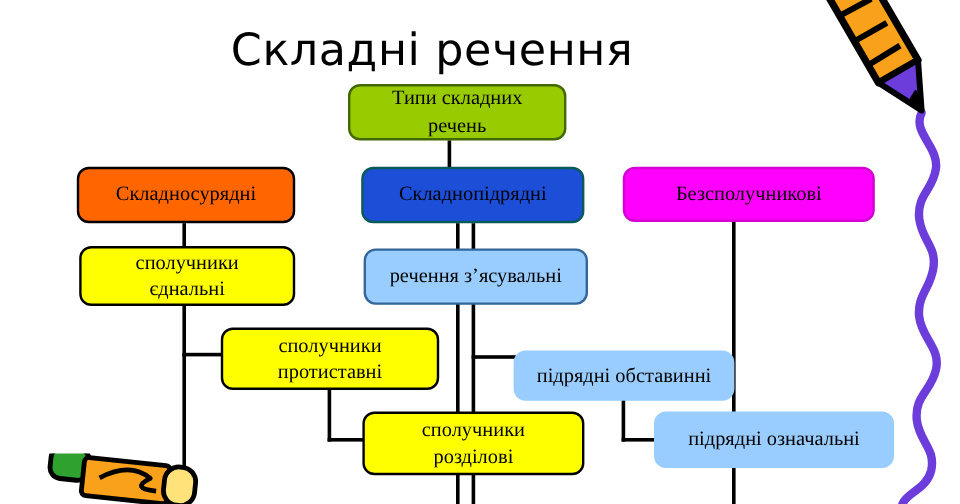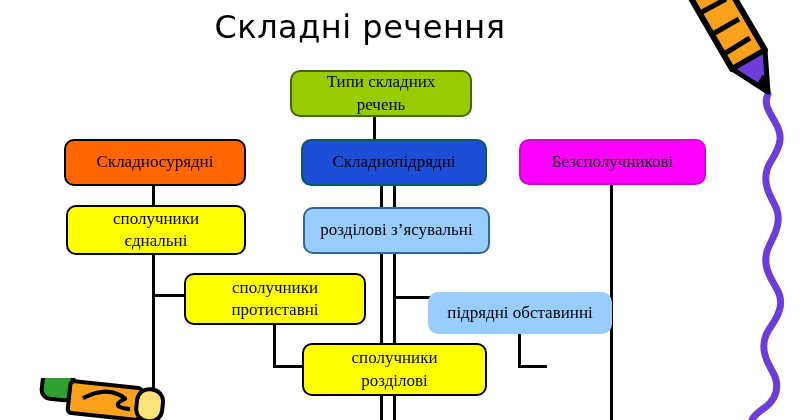--- a/index.html
+++ b/index.html
@@ -1,19 +1,19 @@
 <!DOCTYPE html>
 <html><head>
 <meta charset="utf-8">
 <style>
   html,body{margin:0;padding:0;background:#fff;}
   .canvas{position:relative;width:800px;height:420px;background:#ffffff;overflow:hidden;
           font-family:"Liberation Serif","DejaVu Serif",serif;}
-  .title{position:absolute;left:160px;top:8px;width:400px;margin:0;text-align:center;
-         font-family:"DejaVu Sans",sans-serif;font-weight:400;font-size:32px;color:#000;
+  .title{position:absolute;left:160px;top:20px;width:400px;margin:0;text-align:center;
+         font-family:"DejaVu Sans",sans-serif;font-weight:400;font-size:37px;color:#000;
          letter-spacing:.5px;}
   .line{position:absolute;background:#000;z-index:1;}
   .node{position:absolute;z-index:2;display:flex;align-items:center;justify-content:center;
         text-align:center;white-space:pre-line;border-radius:10px;border:2px solid #000;
         font-size:17px;line-height:1.3;color:#000;box-sizing:border-box;padding:2px 6px;}
   .node.root{border-color:#436800;}
   .node.teal{border-color:#0a5a5a;}
   .node.magenta{border-color:#d400d4;}
   .node.blue{border-color:#336699;}
   .node.borderless{border:none;}
@@ -38,35 +38,36 @@
   <div class="line" style="left:518px;top:316px;width:3px;height:52px"></div>
   <div class="line" style="left:518px;top:365px;width:29px;height:3px"></div>
 
   <div class="node root" style="left: 290px; top: 70px; width: 182px; height: 47px; background: rgb(153, 204, 0);">Типи складних
 речень</div>
 
   <div class="node" style="left: 64px; top: 139px; width: 182px; height: 47px; background: rgb(255, 102, 0);">Складносурядні</div>
 
   <div class="node teal" style="left: 301px; top: 139px; width: 186px; height: 47px; background: #1d4ed8;">Складнопідрядні</div>
 
-  <div class="node magenta" style="left: 519px; top: 139px; width: 187px; height: 46px; background: rgb(255, 0, 255);">Безсполучникові</div>
+  <div class="node magenta" style="left: 519px; top: 139px; width: 210px; height: 46px; background: rgb(255, 0, 255);">Безсполучникові</div>
 
   <div class="node" style="left: 66px; top: 205px; width: 180px; height: 50px; background: rgb(255, 255, 0);">сполучники
 єднальні</div>
 
-  <div class="node blue" style="left: 303px; top: 207px; width: 187px; height: 47px; background: rgb(153, 204, 255);">розділові з’ясувальні</div>
+  <div class="node blue" style="left: 303px; top: 207px; width: 187px; height: 47px; background: rgb(153, 204, 255);">речення з’ясувальні</div>
 
   <div class="node" style="left: 184px; top: 273px; width: 182px; height: 52px; background: rgb(255, 255, 0);">сполучники
 протиставні</div>
 
   <div class="node blue borderless" style="left: 428px; top: 292px; width: 184px; height: 42px; background: rgb(153, 204, 255);">підрядні обставинні</div>
 
   <div class="node" style="left: 302px; top: 343px; width: 185px; height: 53px; background: rgb(255, 255, 0);">сполучники
 розділові</div>
 
+  <div class="node blue borderless" style="left: 545px; top: 343px; width: 200px; height: 47px; background: rgb(153, 204, 255);">підрядні означальні</div>
 
   <svg class="deco" style="left:0;top:0" width="800" height="420" viewBox="0 0 800 420">
     <path d="M768,94 C760,110 782,122 780,140 C778,158 764,162 766,182 C768,200 780,205 778,222
              C776,240 764,246 766,264 C768,282 784,290 780,308 C776,326 762,330 764,350
              C766,368 780,374 776,392 C772,408 756,410 752,420" fill="none" stroke-width="7" stroke-linecap="round" stroke-linejoin="round" stroke="#6C3DDB"></path>
   </svg>
 
   <svg class="deco" style="left:680px;top:0" width="120" height="110" viewBox="0 0 120 110">
     <g stroke="#000" stroke-linejoin="round">
       <polygon points="85,50 33,-39 1,-19 52,69" stroke-width="6" fill="#F9A11B"></polygon>

